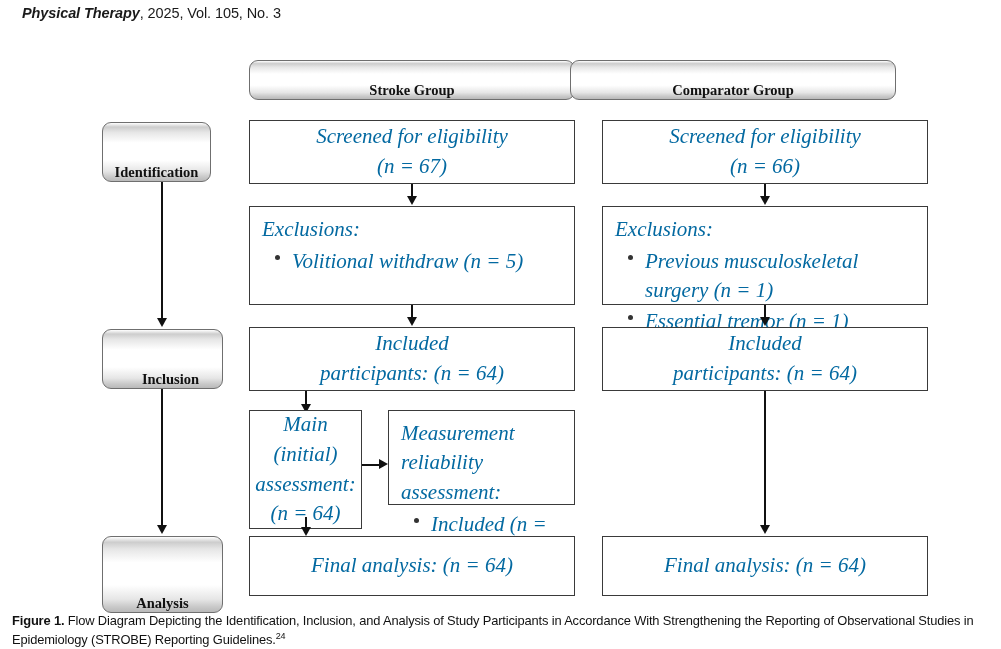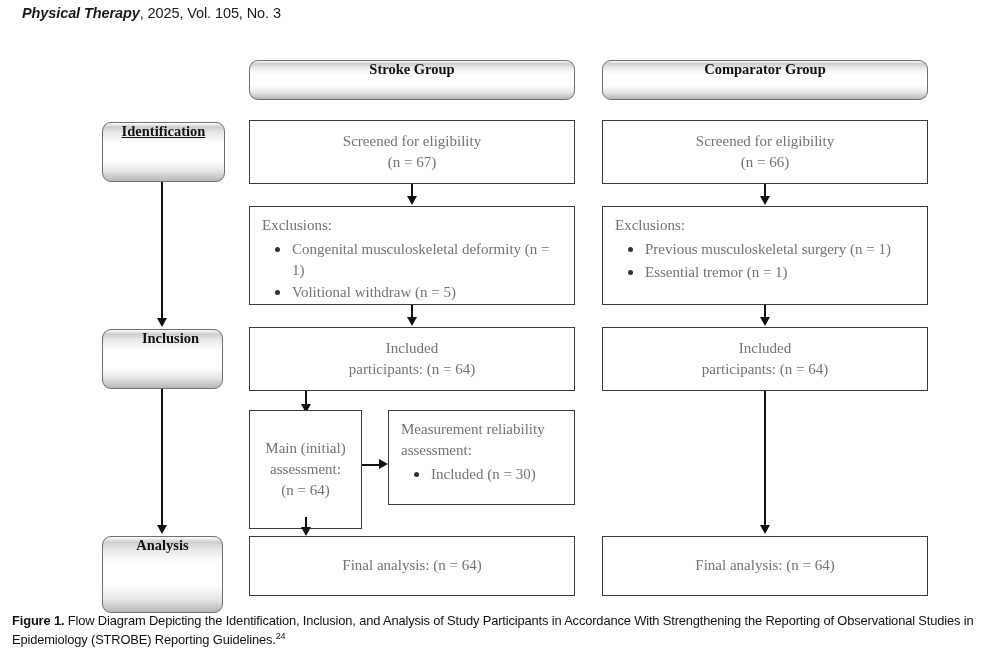--- a/index.html
+++ b/index.html
@@ -34,23 +34,24 @@
   
   .abox {
     position: absolute;
     box-sizing: border-box;
   }
 
   
   .node {
     border: 1.5px solid #3a3a3a;
     background: #ffffff;
-    font-size: 15px;
+    font-size: 21px;
     line-height: 1.42;
-    color: #737373;
+    color: #0369a1;
+    font-style: italic;
   }
   .node.center {
     display: flex;
     flex-direction: column;
     align-items: center;
     justify-content: center;
     text-align: center;
   }
   .node.left {
     padding: 8px 10px 6px 12px;
@@ -64,21 +65,21 @@
     background: linear-gradient(to bottom,
         #ffffff 0%,
         #cdcdcd 7%,
         #e6e6e6 16%,
         #ffffff 34%,
         #ffffff 64%,
         #e6e6e6 83%,
         #c9c9c9 93%,
         #b9b9b9 100%);
     display: flex;
-    align-items: flex-start;
+    align-items: flex-end;
     justify-content: center;
     font-weight: bold;
     font-size: 14.5px;
     text-align: center;
     color: #111;
   }
 
   
   .blist {
     list-style: none;
@@ -151,25 +152,25 @@
 </head>
 <body>
 
 <div id="journal-head">
   <span class="jt">Physical Therapy</span><span>, 2025, Vol. 105, No. 3</span>
 </div>
 
 <div class="abox banner" style="left:249px; top:60px; width:326px; height:40px;">
   <span>Stroke Group</span>
 </div>
-<div class="abox banner" style="left:602px; top:60px; width:326px; height:40px;">
+<div class="abox banner" style="left:570px; top:60px; width:326px; height:40px;">
   <span>Comparator Group</span>
 </div>
 
-<div class="abox banner" style="left:102px; top:122px; width:123px; height:60px;text-decoration:underline;">
+<div class="abox banner" style="left:102px; top:122px; width:109px; height:60px;">
   <span>Identification</span>
 </div>
 <div class="abox banner" style="left:102px; top:329px; width:121px; height:60px;padding-left:16px;">
   <span>Inclusion</span>
 </div>
 <div class="abox banner" style="left:102px; top:536px; width:121px; height:77px;">
   <span>Analysis</span>
 </div>
 
 <div class="vline" style="left:161px; top:182px; height:138px;"></div>
@@ -180,21 +181,20 @@
 <div class="abox node center" style="left:249px; top:120px; width:326px; height:64px;">
   <span>Screened for eligibility</span>
   <span>(n = 67)</span>
 </div>
 <div class="vline" style="left:411px; top:184px; height:14px;"></div>
 <div class="arrow-down" style="left:407px; top:196px;"></div>
 
 <div class="abox node left" style="left:249px; top:206px; width:326px; height:99px;">
   <span class="lead">Exclusions:</span>
   <ul class="blist">
-    <li>Congenital musculoskeletal deformity (n = 1)</li>
     <li>Volitional withdraw (n = 5)</li>
   </ul>
 </div>
 <div class="vline" style="left:411px; top:305px; height:14px;"></div>
 <div class="arrow-down" style="left:407px; top:317px;"></div>
 
 <div class="abox node center" style="left:249px; top:327px; width:326px; height:64px;">
   <span>Included</span>
   <span>participants: (n = 64)</span>
 </div>

